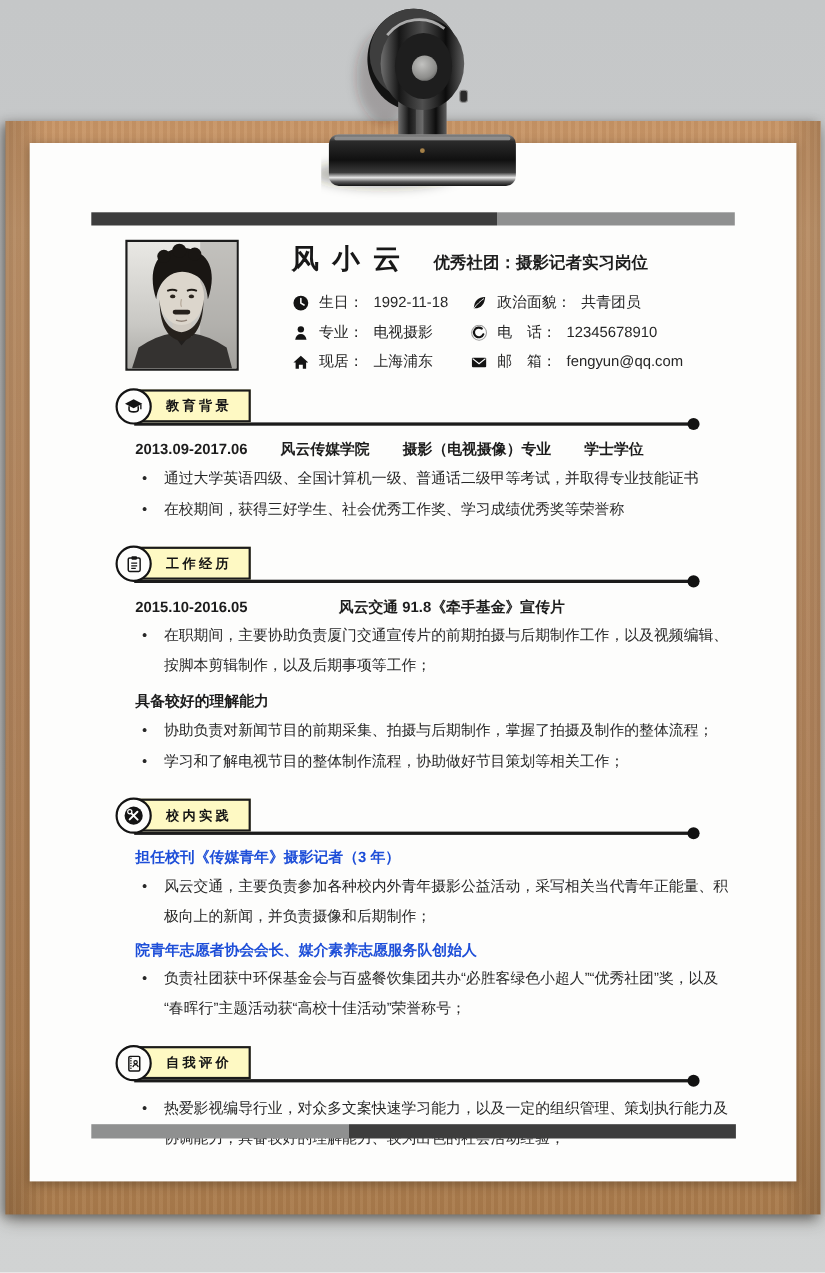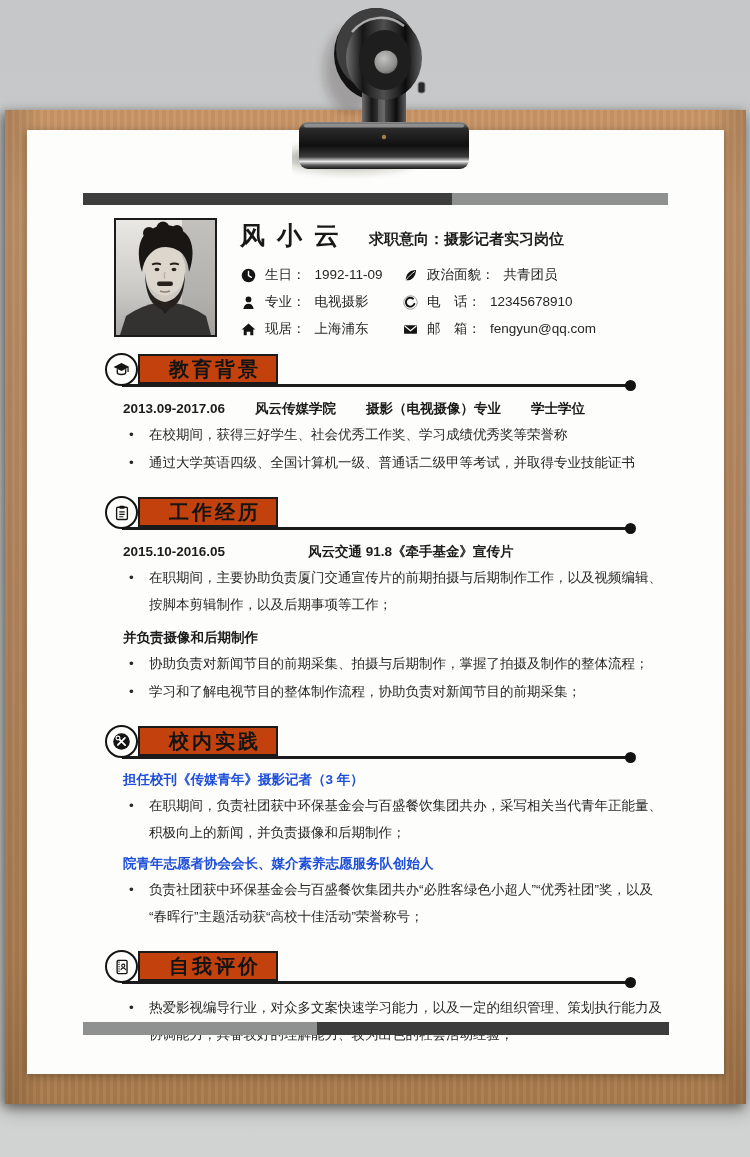--- a/index.html
+++ b/index.html
@@ -31,21 +31,21 @@
   .content { position:relative; height:100%; padding:63px 56px 0 56px; }
 
   .bar { height:12px; }
   .top-bar   { width:585px; background:linear-gradient(90deg,#3d3d3d 0 63%,#8f9090 63% 100%); }
   .bottom-bar{
     position:absolute; left:56px; bottom:39px; width:586px; height:13px;
     background:linear-gradient(90deg,#8f9090 0 40%,#3d3d3d 40% 100%);
   }
 
   
-  .hdr { display:flex; gap:23px; margin:13px 0 0 31px;text-align:right; }
+  .hdr { display:flex; gap:48px; margin:13px 0 0 31px;text-align:right; }
   .photo {
     flex:none; width:103px; height:119px;
     border:2px solid #1b1b1b; background:#d8d7d4;
   }
   .photo svg { display:block; width:100%; height:100%; }
   .hdr-right { padding-top:1px; }
   .name-row { display:flex; align-items:baseline; gap:18px; }
   .name { font-size:25px; font-weight:bold; letter-spacing:12px; color:#181818; white-space:nowrap; }
   .objective { font-size:15px; font-weight:bold; color:#1d1d1d; white-space:nowrap; }
   .info-grid {
@@ -56,24 +56,24 @@
   .info-item { display:flex; align-items:center; gap:9px; font-size:13.5px; color:#262626; line-height:20px; white-space:nowrap; }
   .info-item .ico { flex:none; width:16px; height:16px; display:flex; align-items:center; justify-content:center; }
   .info-item .lbl { color:#262626; }
   .info-item .val { color:#262626; }
 
   
   .sec-head { position:relative; margin-left:22px; width:527px; height:35px; }
   .sec-rule { position:absolute; left:17px; right:1px; bottom:2px; height:3px; background:#1b1b1b; }
   .sec-dot  { position:absolute; right:-4px; bottom:-2px; width:11px; height:11px; border-radius:50%; background:#121212; }
   .sec-box {
-    position:absolute; left:33px; top:0; height:30px;
-    border:2.5px solid #1b1b1b; background:#c2410c;
+    position:absolute; left:15px; top:0; height:30px;
+    border:2.5px solid #1b1b1b; background:#fef9c3;
     padding:0 15px 0 29px; line-height:26px;
-    font-size:20px; font-weight:bold; letter-spacing:3px; color:#141414;
+    font-size:12px; font-weight:bold; letter-spacing:3px; color:#141414;
     z-index:1; white-space:nowrap;
   }
   .sec-circle {
     position:absolute; left:0; top:-1px; width:33px; height:33px;
     border:2.5px solid #141414; border-radius:50%; background:#fdfdfc;
     display:flex; align-items:center; justify-content:center; z-index:2;
   }
 
   
   .sec-body { margin:9px 0 0 40px; width:546px; font-size:13.5px; color:#282828; }
@@ -127,34 +127,34 @@
             <ellipse cx="58" cy="49.5" rx="2.4" ry="1.7" fill="#2a241e"></ellipse>
             <path d="M36 44.5 Q41 42.5 45 44.5" stroke="#211c17" stroke-width="1.8" fill="none"></path>
             <path d="M54 44.5 Q58 42.5 63 44.5" stroke="#211c17" stroke-width="1.8" fill="none"></path>
             <path d="M49 52 Q47.6 57.5 49.2 58.8" stroke="#b7ab9c" stroke-width="1.2" fill="none"></path>
           </svg>
         </div>
 
         <div class="hdr-right">
           <div class="name-row">
             <span class="name">风小云</span>
-            <span class="objective">求职意向：摄影记者实习岗位</span>
+            <span class="objective">优秀社团：摄影记者实习岗位</span>
           </div>
 
           <div class="info-grid">
 
             <div class="info-item">
               <span class="ico">
                 <svg viewBox="0 0 16 16" width="15" height="15">
                     <circle cx="8" cy="8" r="7.2" fill="#141414"></circle>
                     <path d="M8 3.6V8l3.1 1.9" stroke="#fff" stroke-width="1.5" fill="none" stroke-linecap="round"></path>
                   </svg>
               </span>
               <span class="lbl">生日：</span>
-              <span class="val">1992-11-09</span>
+              <span class="val">1992-11-18</span>
             </div>
             <div class="info-item">
               <span class="ico">
                 <svg viewBox="0 0 16 16" width="15" height="15">
                     <path d="M13.9 2.1C7 2.5 3.3 5.6 2.9 13.1c6.6.6 10.6-3.7 11-11Z" fill="#141414"></path>
                     <path d="M3.3 12.7C6 9 9.2 6.2 12.8 3.6" stroke="#fff" stroke-width="0.9" fill="none"></path>
                   </svg>
               </span>
               <span class="lbl">政治面貌：</span>
               <span class="val">共青团员</span>
@@ -218,22 +218,22 @@
           </span>
         </div>
         <div class="sec-body">
           <div class="entry-line edu-line">
             <span>2013.09-2017.06</span>
             <span>风云传媒学院</span>
             <span>摄影（电视摄像）专业</span>
             <span>学士学位</span>
           </div>
           <ul class="bullets">
+            <li>通过大学英语四级、全国计算机一级、普通话二级甲等考试，并取得专业技能证书</li>
             <li>在校期间，获得三好学生、社会优秀工作奖、学习成绩优秀奖等荣誉称</li>
-            <li>通过大学英语四级、全国计算机一级、普通话二级甲等考试，并取得专业技能证书</li>
           </ul>
         </div>
       </section>
 
       <section class="mt-sec">
         <div class="sec-head">
           <span class="sec-rule"></span>
           <span class="sec-dot"></span>
           <span class="sec-box">工作经历</span>
           <span class="sec-circle">
@@ -246,46 +246,46 @@
         </div>
         <div class="sec-body">
           <div class="entry-line work-line">
             <span class="period">2015.10-2016.05</span>
             <span>风云交通 91.8《牵手基金》宣传片</span>
           </div>
           <ul class="bullets">
             <li>在职期间，主要协助负责厦门交通宣传片的前期拍摄与后期制作工作，以及视频编辑、按脚本剪辑制作，以及后期事项等工作；</li>
           </ul>
           <div class="entry-line work-line">
-            <span>并负责摄像和后期制作</span>
+            <span>具备较好的理解能力</span>
           </div>
           <ul class="bullets">
             <li>协助负责对新闻节目的前期采集、拍摄与后期制作，掌握了拍摄及制作的整体流程；</li>
-            <li>学习和了解电视节目的整体制作流程，协助负责对新闻节目的前期采集；</li>
+            <li>学习和了解电视节目的整体制作流程，协助做好节目策划等相关工作；</li>
           </ul>
         </div>
       </section>
 
       <section class="mt-sec">
         <div class="sec-head">
           <span class="sec-rule"></span>
           <span class="sec-dot"></span>
           <span class="sec-box">校内实践</span>
           <span class="sec-circle">
             <svg viewBox="0 0 20 20" width="19" height="19">
                 <circle cx="10" cy="10" r="8.7" fill="#141414"></circle>
                 <path d="M6.4 6.4 13.8 13.8M13.6 6.2 6.2 13.6" stroke="#fff" stroke-width="1.9" stroke-linecap="round"></path>
                 <circle cx="6.3" cy="6.3" r="2" fill="#141414" stroke="#fff" stroke-width="1.2"></circle>
               </svg>
           </span>
         </div>
         <div class="sec-body">
           <div class="role-line">担任校刊《传媒青年》摄影记者（3 年）</div>
           <ul class="bullets">
-            <li>在职期间，负责社团获中环保基金会与百盛餐饮集团共办，采写相关当代青年正能量、积极向上的新闻，并负责摄像和后期制作；</li>
+            <li>风云交通，主要负责参加各种校内外青年摄影公益活动，采写相关当代青年正能量、积极向上的新闻，并负责摄像和后期制作；</li>
           </ul>
           <div class="role-line">院青年志愿者协会会长、媒介素养志愿服务队创始人</div>
           <ul class="bullets">
             <li>负责社团获中环保基金会与百盛餐饮集团共办“必胜客绿色小超人”“优秀社团”奖，以及 “春晖行”主题活动获“高校十佳活动”荣誉称号；</li>
           </ul>
         </div>
       </section>
 
       <section class="mt-sec">
         <div class="sec-head">

